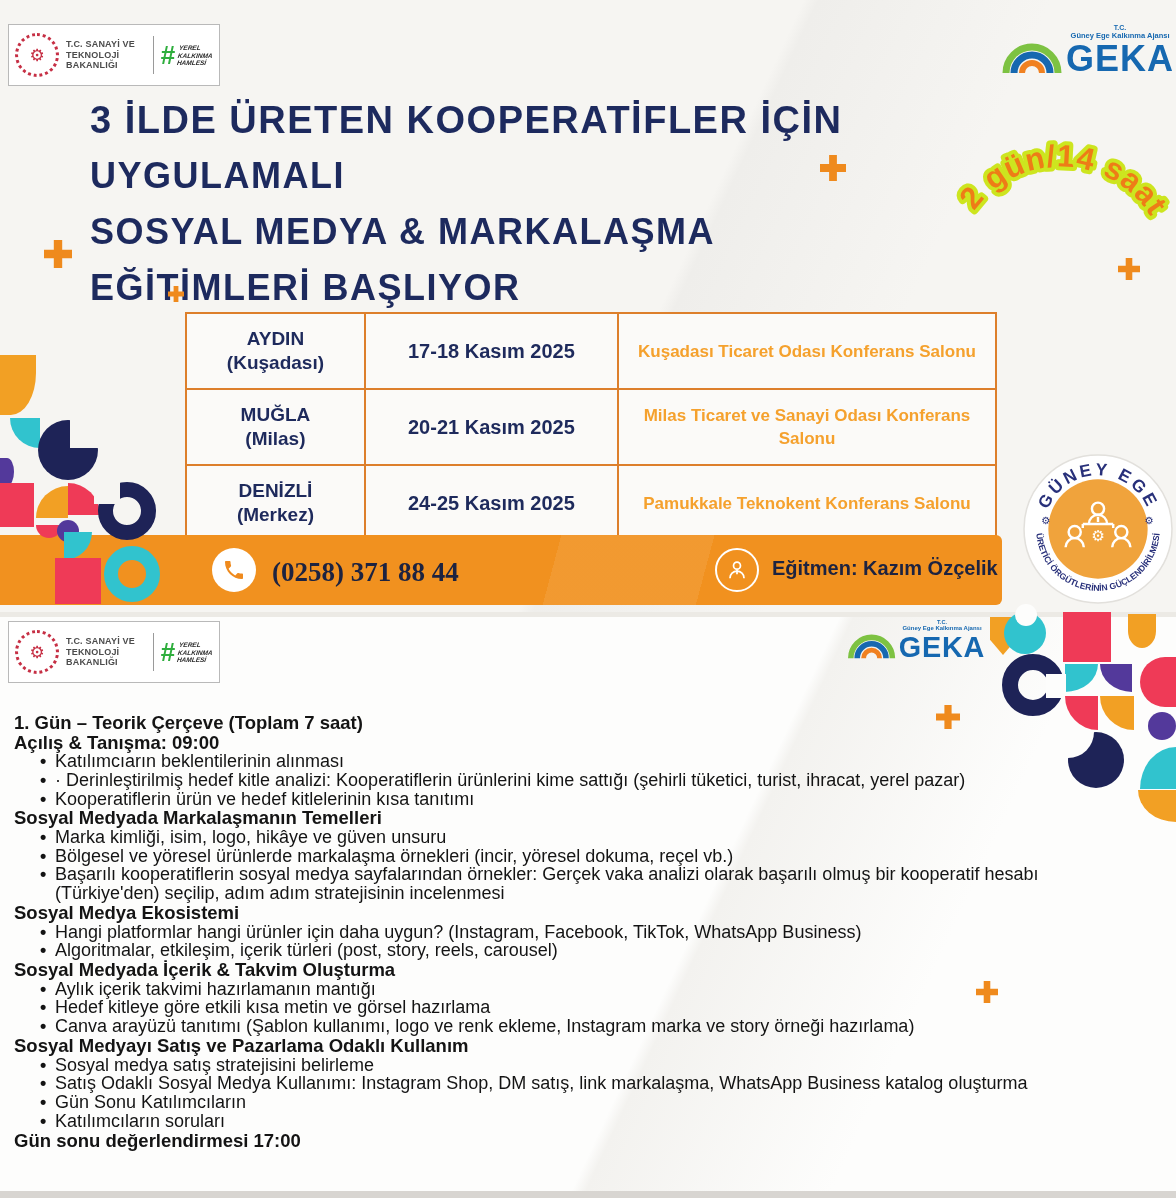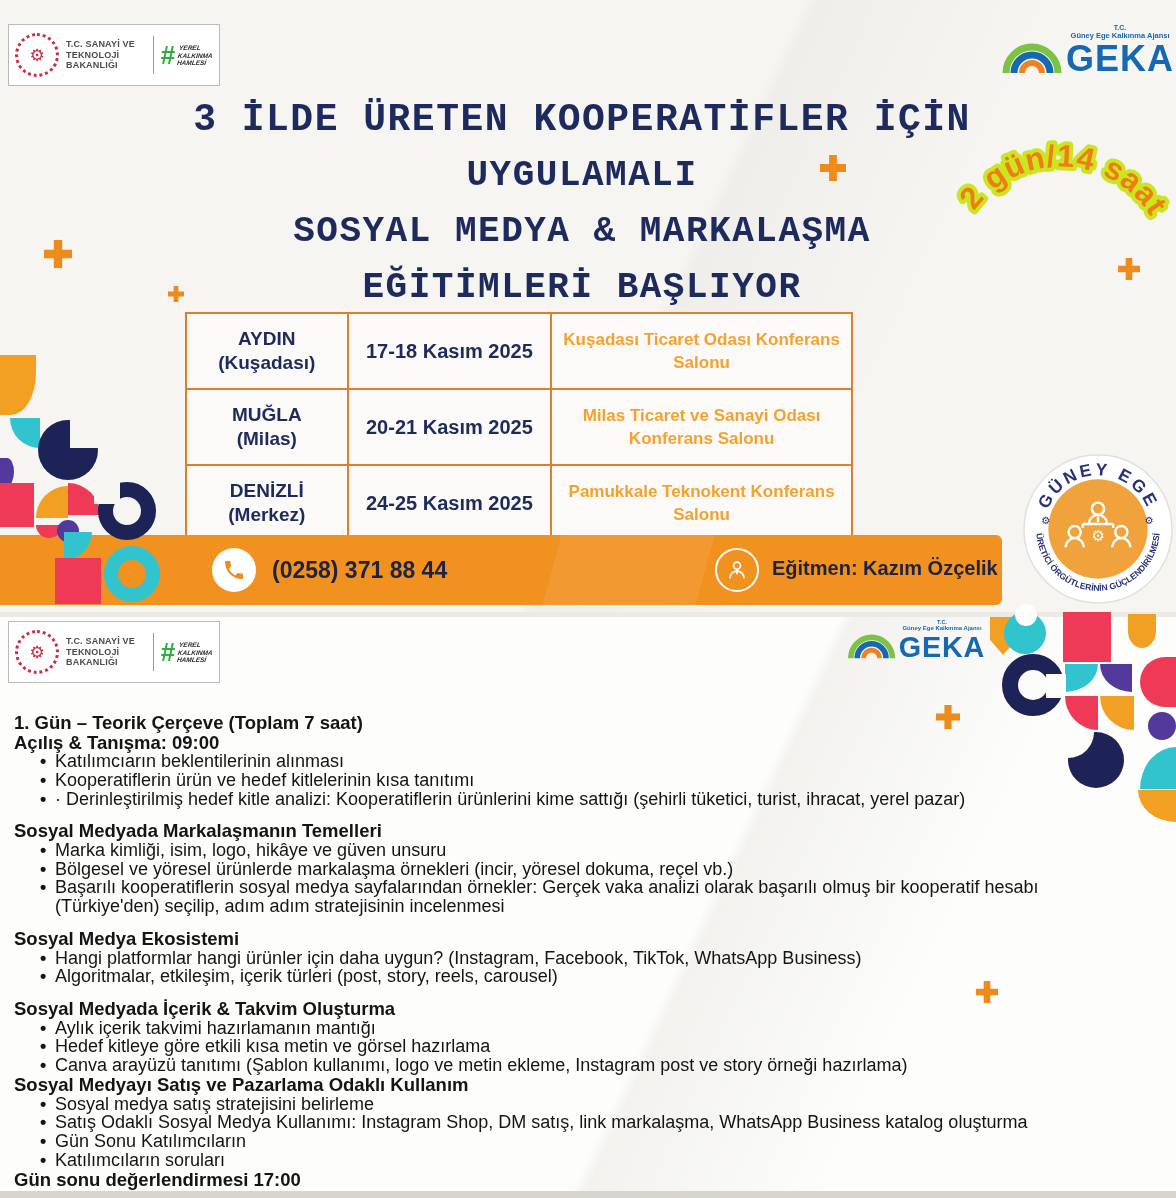--- a/index.html
+++ b/index.html
@@ -28,71 +28,71 @@
 
   
   .geka{position:absolute;display:flex;align-items:flex-end;gap:4px;}
   .g-top{left:1000px;top:24px;}
   .g-text{display:flex;flex-direction:column;align-items:center;line-height:1;}
   .g-tc{font-size:7px;font-weight:700;color:#1668b0;}
   .g-agency{font-size:7.5px;font-weight:700;color:#1668b0;margin-top:1px;white-space:nowrap;}
   .g-name{font-size:36px;font-weight:800;color:#1668b0;letter-spacing:1px;margin-top:1px;}
 
   
-  .title{position:absolute;left:82px;top:92px;width:1000px;text-align:center;
-         font-family:Liberation Mono, monospace;color:#1d2a5e;}
+  .title{position:absolute;left:90px;top:92px;width:1000px;
+         font-family:Liberation Sans, sans-serif;color:#1d2a5e;}
   .title div{font-size:36px;font-weight:700;line-height:56px;letter-spacing:1.5px;}
   .title div:first-child{font-size:38px;}
 
   
   .plus{position:absolute;background:#ef8a1d;
         clip-path:polygon(35% 0,65% 0,65% 35%,100% 35%,100% 65%,65% 65%,65% 100%,35% 100%,35% 65%,0 65%,0 35%,35% 35%);}
 
   
   .arc{position:absolute;left:950px;top:136px;transform:rotate(2deg);}
   .arc text{font-family:"Liberation Sans",sans-serif;font-weight:800;font-size:31px;
             fill:#ee7c17;stroke:#cde51f;stroke-width:8px;paint-order:stroke;
             stroke-linejoin:round;letter-spacing:1px;}
 
   
-  .schedule{position:absolute;left:185px;top:312px;width:668px;border-collapse:collapse;
+  .schedule{position:absolute;left:185px;top:312px;width:812px;border-collapse:collapse;
             background:#fbfaf8;z-index:2;}
   .schedule td{border:2px solid #dd7f2b;text-align:center;vertical-align:middle;
                height:70px;padding:2px 10px;}
   .c-city{width:160px;font-size:19px;font-weight:800;color:#1e2a5c;line-height:24px;}
   .c-date{width:240px;font-size:20px;font-weight:800;color:#1e2a5c;border-radius:25px;}
   .c-venue{width:370px;font-size:17px;font-weight:800;color:#f5a12d;line-height:23px;}
 
   
   .contact{position:absolute;left:0;top:535px;width:1002px;height:70px;background:#f1911f;
            border-radius:0 6px 6px 0;z-index:2;
            background-image:linear-gradient(105deg,rgba(255,255,255,0) 55%,rgba(255,255,255,.08) 55%,rgba(255,255,255,.08) 70%,rgba(255,255,255,0) 70%);}
   .phone-circle{position:absolute;left:212px;top:13px;width:44px;height:44px;background:#fff;
                 border-radius:50%;display:flex;align-items:center;justify-content:center;}
-  .phone-number{position:absolute;left:272px;top:22px;font-size:23px;font-weight:800;color:#1d2340;}
+  .phone-number{position:absolute;left:272px;top:22px;font-size:27px;font-weight:800;color:#1d2340;font-family:Liberation Serif, serif;}
   .trainer-circle{position:absolute;left:715px;top:13px;width:44px;height:44px;
                   border:2px solid #fff;border-radius:50%;box-sizing:border-box;
                   display:flex;align-items:center;justify-content:center;}
   .trainer-label{position:absolute;left:772px;top:22px;font-size:20px;font-weight:800;color:#1d2340;}
 
   
   .badge1{position:absolute;left:1022px;top:453px;width:152px;height:152px;z-index:3;}
   .badge-txt{font-family:"Liberation Sans",sans-serif;font-weight:800;fill:#28307a;}
 
   
   .cluster{position:absolute;z-index:3;}
   .lc{left:0;top:340px;width:185px;height:272px;}
   .sh{position:absolute;}
 
   
   .bottom{position:absolute;left:0;top:617px;width:1176px;height:581px;
           background:linear-gradient(115deg,#fdfdfc 58%,#f3f2ef 59%,#fdfdfc 76%);}
   .agenda{position:absolute;left:14px;top:96px;width:1062px;color:#141414;z-index:2;}
   .ah{font-weight:800;font-size:18.5px;line-height:19.5px;margin:0;}
-  .sp{margin-top:13px;}
+  .sp{}
   .agenda ul{margin:0 0 0 26px;padding:0;list-style:none;}
   .agenda li{font-size:18px;line-height:18.8px;position:relative;padding-left:15px;}
   .agenda li::before{content:"•";position:absolute;left:0;top:0;font-weight:700;}
 
   .bottom-strip{position:absolute;left:0;bottom:0;width:1176px;height:7px;background:#d8d5d1;z-index:4;}
 </style>
 </head>
 <body>
 
 <div class="page">
@@ -293,42 +293,42 @@
     </div>
 
     <div class="plus" style="left:936px;top:88px;width:24px;height:24px;"></div>
     <div class="plus" style="left:976px;top:364px;width:22px;height:22px;"></div>
 
     <div class="agenda">
       <p class="ah">1. Gün – Teorik Çerçeve (Toplam 7 saat)</p>
       <p class="ah">Açılış &amp; Tanışma: 09:00</p>
       <ul>
         <li>Katılımcıarın beklentilerinin alınması</li>
+        <li>· Derinleştirilmiş hedef kitle analizi: Kooperatiflerin ürünlerini kime sattığı (şehirli tüketici, turist, ihracat, yerel pazar)</li>
         <li>Kooperatiflerin ürün ve hedef kitlelerinin kısa tanıtımı</li>
-        <li>· Derinleştirilmiş hedef kitle analizi: Kooperatiflerin ürünlerini kime sattığı (şehirli tüketici, turist, ihracat, yerel pazar)</li>
       </ul>
 
       <p class="ah sp">Sosyal Medyada Markalaşmanın Temelleri</p>
       <ul>
         <li>Marka kimliği, isim, logo, hikâye ve güven unsuru</li>
         <li>Bölgesel ve yöresel ürünlerde markalaşma örnekleri (incir, yöresel dokuma, reçel vb.)</li>
         <li>Başarılı kooperatiflerin sosyal medya sayfalarından örnekler: Gerçek vaka analizi olarak başarılı olmuş bir kooperatif hesabı (Türkiye'den) seçilip, adım adım stratejisinin incelenmesi</li>
       </ul>
 
       <p class="ah sp">Sosyal Medya Ekosistemi</p>
       <ul>
         <li>Hangi platformlar hangi ürünler için daha uygun? (Instagram, Facebook, TikTok, WhatsApp Business)</li>
         <li>Algoritmalar, etkileşim, içerik türleri (post, story, reels, carousel)</li>
       </ul>
 
       <p class="ah sp">Sosyal Medyada İçerik &amp; Takvim Oluşturma</p>
       <ul>
         <li>Aylık içerik takvimi hazırlamanın mantığı</li>
         <li>Hedef kitleye göre etkili kısa metin ve görsel hazırlama</li>
-        <li>Canva arayüzü tanıtımı (Şablon kullanımı, logo ve metin ekleme, Instagram post ve story örneği hazırlama)</li>
+        <li>Canva arayüzü tanıtımı (Şablon kullanımı, logo ve renk ekleme, Instagram marka ve story örneği hazırlama)</li>
       </ul>
 
       <p class="ah">Sosyal Medyayı Satış ve Pazarlama Odaklı Kullanım</p>
       <ul>
         <li>Sosyal medya satış stratejisini belirleme</li>
         <li>Satış Odaklı Sosyal Medya Kullanımı: Instagram Shop, DM satış, link markalaşma, WhatsApp Business katalog oluşturma</li>
         <li>Gün Sonu Katılımcıların</li>
         <li>Katılımcıların soruları</li>
       </ul>
       <p class="ah">Gün sonu değerlendirmesi 17:00</p>

